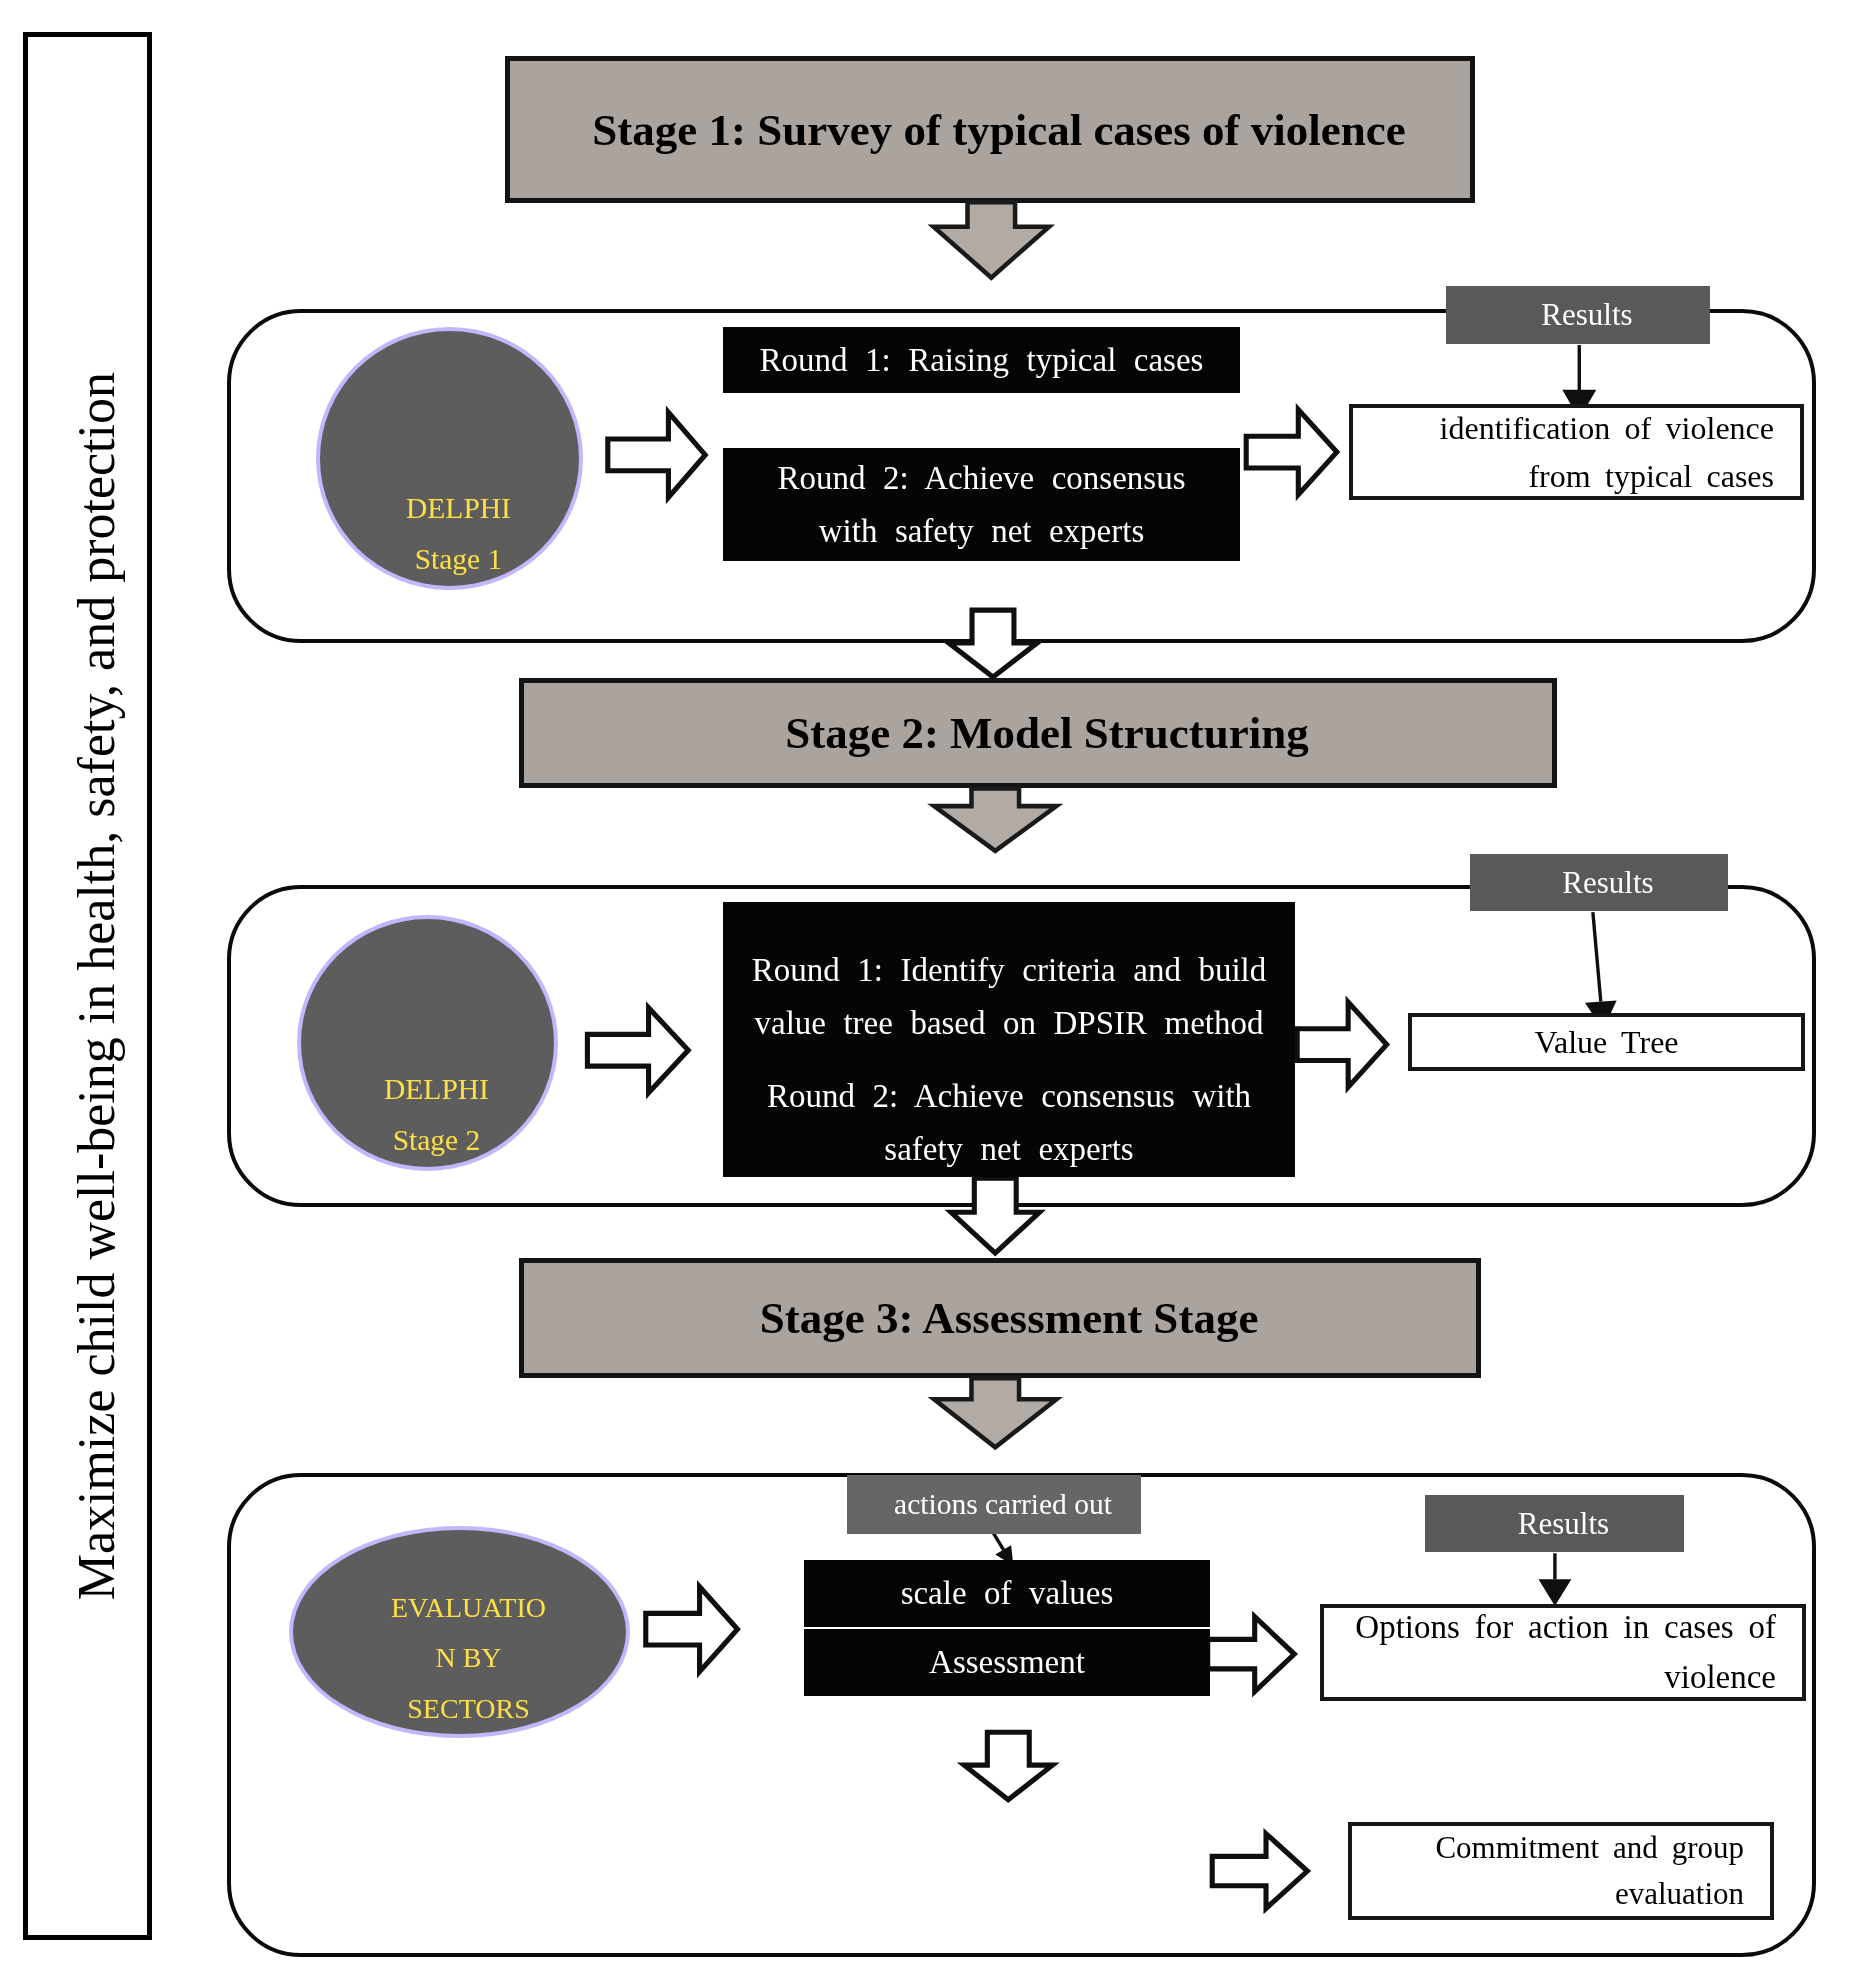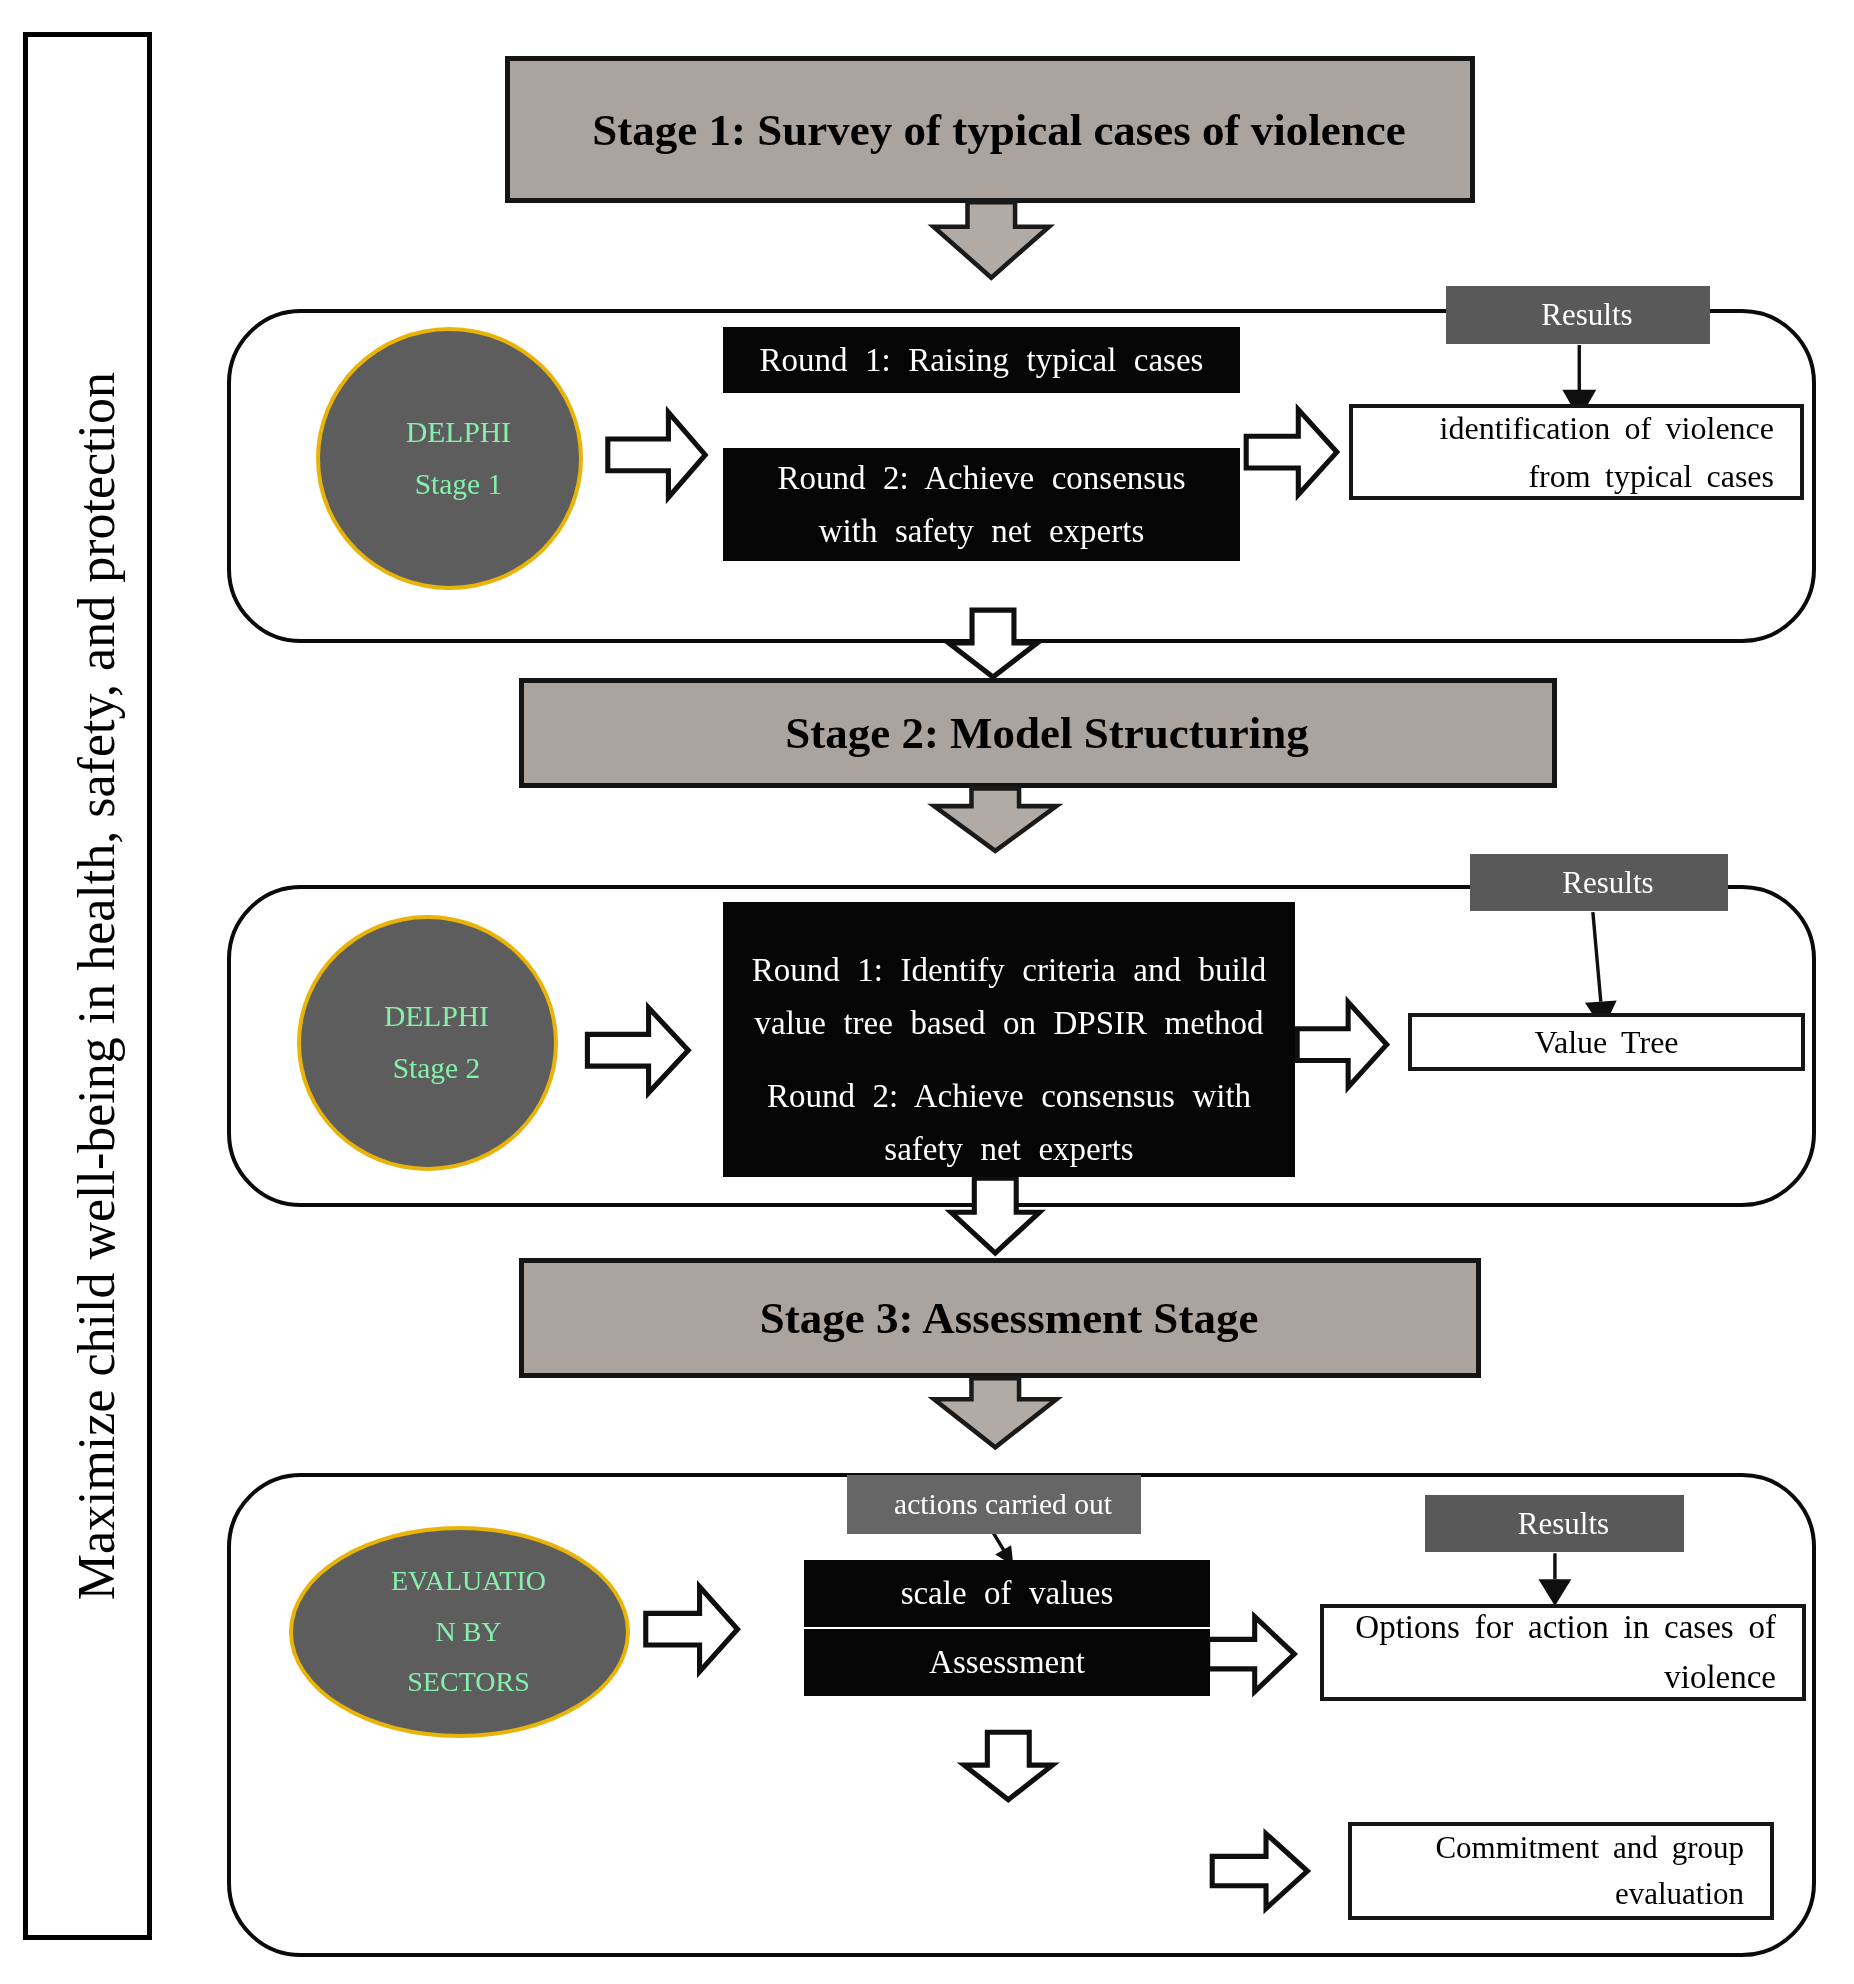--- a/index.html
+++ b/index.html
@@ -38,24 +38,24 @@
   
   .container {
     border:4.5px solid #0a0a0a;
     border-radius:74px;
     background:#fff;
   }
 
   
   .ellipse {
     background:#5d5d5d;
-    border:4px solid #eab308;
+    border:4px solid #c4b5fd;
     border-radius:50%;
-    color:#86efac;
-    display:flex; align-items:center; justify-content:center;
+    color:#fde047;
+    display:flex; align-items:flex-end; justify-content:center;
     text-align:center; white-space:pre-line;
     font-size:29.5px; line-height:1.75;
   }
   .ellipse.small { font-size:28px; line-height:1.8; }
 
   
   .black-box {
     background:#050505;
     color:#fff;
     display:flex; align-items:center; justify-content:center;

